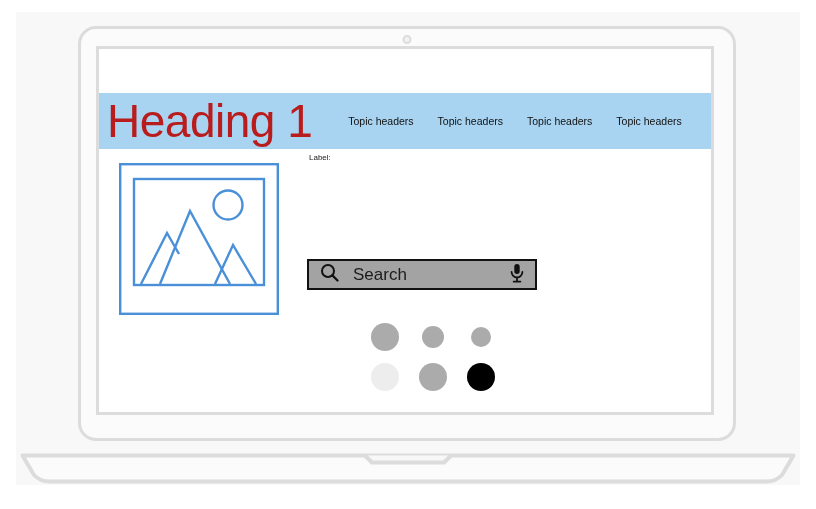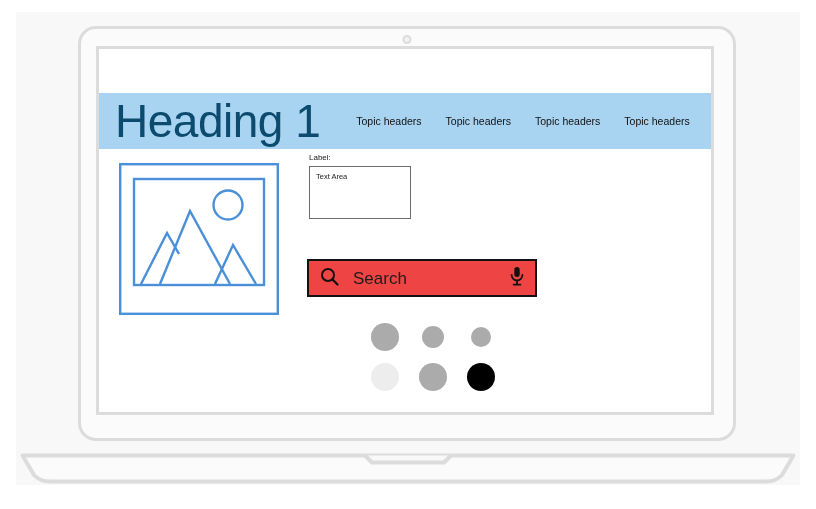--- a/index.html
+++ b/index.html
@@ -85,23 +85,23 @@
     width: 100%;
     height: 56px;
     background: #a8d4f2;
     display: flex;
     align-items: center;
   }
 
   .page-title {
     font-size: 46px;
     line-height: 1;
-    color: #0c4a6e;
+    color: #b91c1c;
     font-weight: 400;
-    margin-left: 16px;
+    margin-left: 8px;
     letter-spacing: -0.5px;
     white-space: nowrap;
   }
 
   .topic-nav {
     display: flex;
     margin-left: 36px;
     gap: 24px;
   }
 
@@ -154,24 +154,24 @@
     color: #1a1a1a;
     line-height: 1.2;
   }
 
   
   .search-bar {
     position: absolute;
     left: 208px;
     top: 110px;
     width: 230px;
-    height: 38px;
+    height: 31px;
     border: 2px solid #111111;
     box-sizing: border-box;
-    background: #ef4444;
+    background: #a3a3a3;
     display: flex;
     align-items: center;
     padding: 0 11px;
   }
   .search-icon { flex: 0 0 auto; display: block; }
   .search-text {
     flex: 1 1 auto;
     font-size: 17px;
     color: #1c1c1c;
     margin-left: 14px;
@@ -244,21 +244,20 @@
             <rect x="15" y="16" width="130" height="106" fill="none" stroke="#4a90d9" stroke-width="2.4"></rect>
             <circle cx="109" cy="42" r="14.5" fill="none" stroke="#4a90d9" stroke-width="2.4"></circle>
             <path d="M 22 121 L 48 70 L 60 91" fill="none" stroke="#4a90d9" stroke-width="2.4" stroke-linejoin="miter"></path>
             <path d="M 41 121 L 71 48 L 111 121" fill="none" stroke="#4a90d9" stroke-width="2.4" stroke-linejoin="miter"></path>
             <path d="M 96 121 L 114 82 L 137 121" fill="none" stroke="#4a90d9" stroke-width="2.4" stroke-linejoin="miter"></path>
           </svg>
         </div>
 
         <div class="field-group">
           <span class="field-label">Label:</span>
-          <div class="text-area">Text Area</div>
         </div>
 
         <div class="search-bar">
           <span class="search-icon">
             <svg width="19" height="19" viewBox="0 0 19 19" xmlns="http://www.w3.org/2000/svg">
               <circle cx="8" cy="8" r="6" fill="none" stroke="#111111" stroke-width="2"></circle>
               <line x1="12.4" y1="12.4" x2="17.5" y2="17.5" stroke="#111111" stroke-width="2.2" stroke-linecap="round"></line>
             </svg>
           </span>
           <span class="search-text">Search</span>

